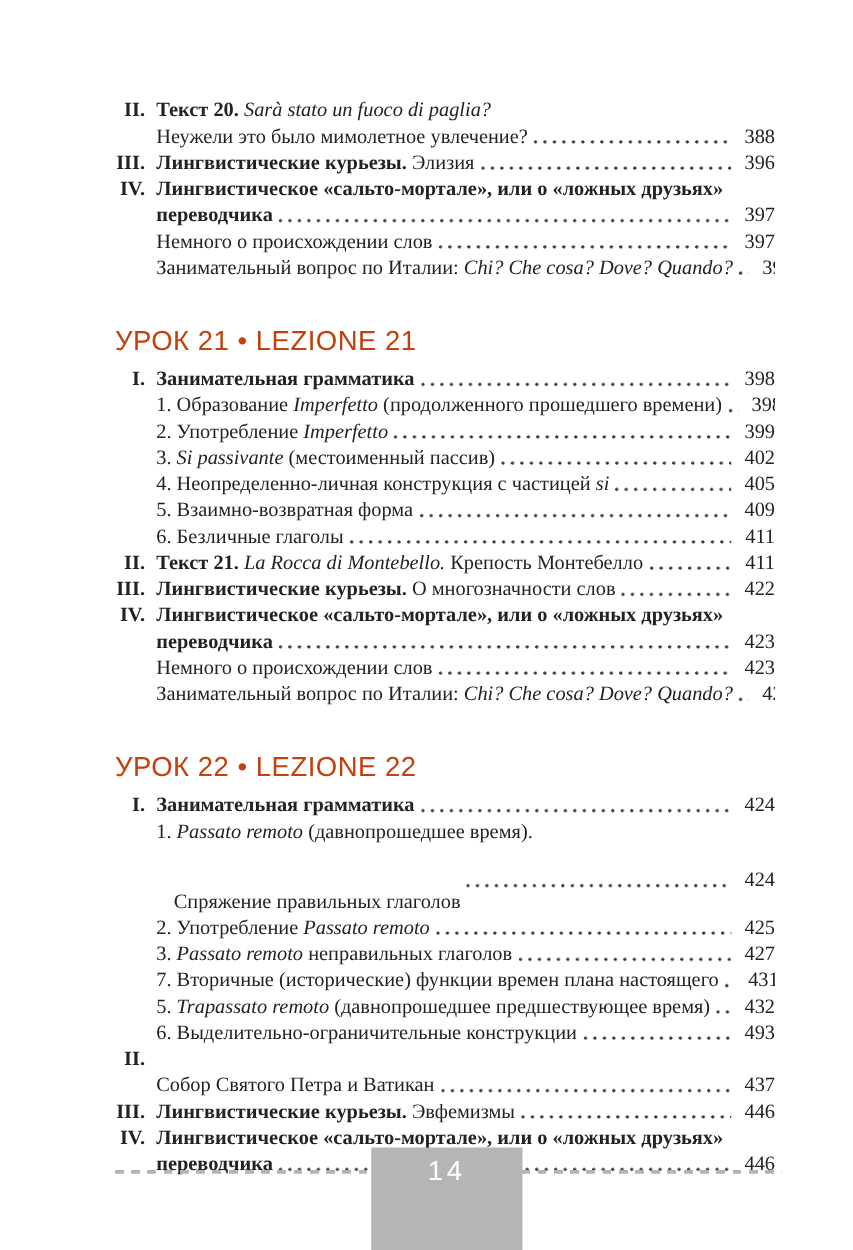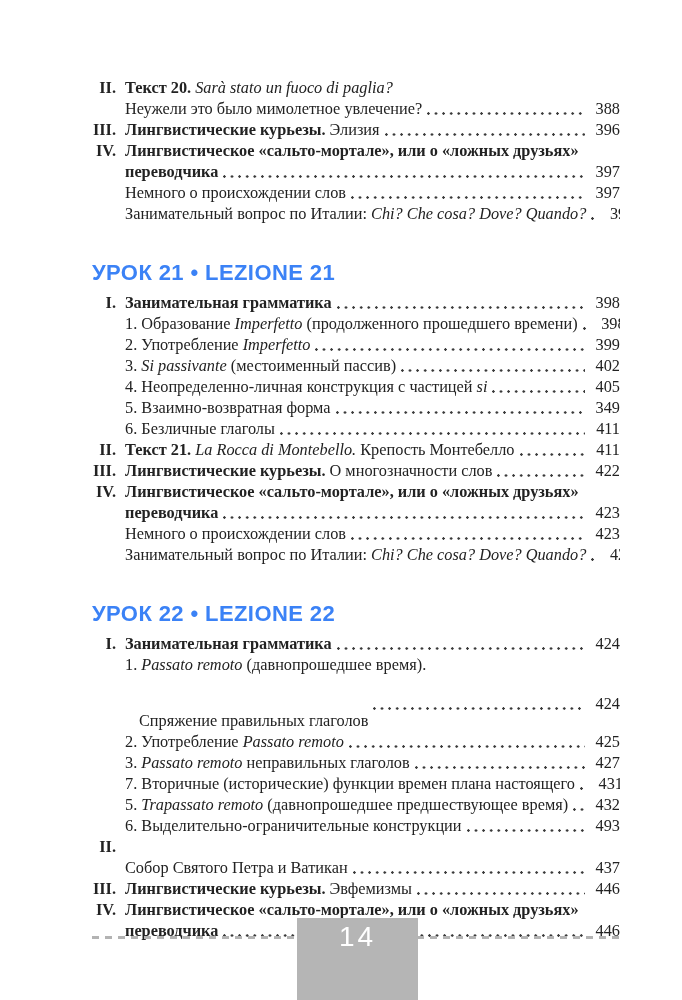--- a/index.html
+++ b/index.html
@@ -15,25 +15,25 @@
   
   .toc {
     position: absolute;
     left: 92px;
     top: 77px;
     width: 528px;
   }
   .toc-section + .toc-section { margin-top: 36px; }
   .lesson-title {
     font-family: "Liberation Sans", sans-serif;
-    font-weight: 700;
+    font-weight: 400;
     font-size: 22px;
     line-height: 26px;
     letter-spacing: 0.4px;
-    color: #3b82f6;
+    color: #c2410c;
     margin-bottom: 6px;
   }
   .line {
     display: flex;
     align-items: center;
     font-size: 16.3px;
     line-height: 21px;
     overflow: hidden;
   }
   .marker {
@@ -81,21 +81,21 @@
     height: 82px;
     background: var(--box, #b5b5b5);
     z-index: 2;
     display: flex;
     justify-content: center;
     align-items: flex-start;
   }
   .page-num {
     font-family: "Liberation Sans", sans-serif;
     font-weight: 400;
-    font-size: 28px;
+    font-size: 22px;
     line-height: 30px;
     margin-top: 4px;
     letter-spacing: 3px;
     color: var(--pagenum-text, #ffffff);
   }
 </style>
 </head>
 <body>
 
 <main class="toc">
@@ -189,21 +189,21 @@
           <span class="text"><span>4. Неопределенно-личная конструкция с частицей </span><i>si</i></span>
           <span class="leader"></span>
           <span class="pagenum">405</span>
         </div>
       </div>
       <div class="entry">
         <div class="line">
           <span class="marker"></span>
           <span class="text"><span>5. Взаимно-возвратная форма</span></span>
           <span class="leader"></span>
-          <span class="pagenum">349</span>
+          <span class="pagenum">409</span>
         </div>
       </div>
       <div class="entry">
         <div class="line">
           <span class="marker"></span>
           <span class="text"><span>6. Безличные глаголы</span></span>
           <span class="leader"></span>
           <span class="pagenum">411</span>
         </div>
       </div>

